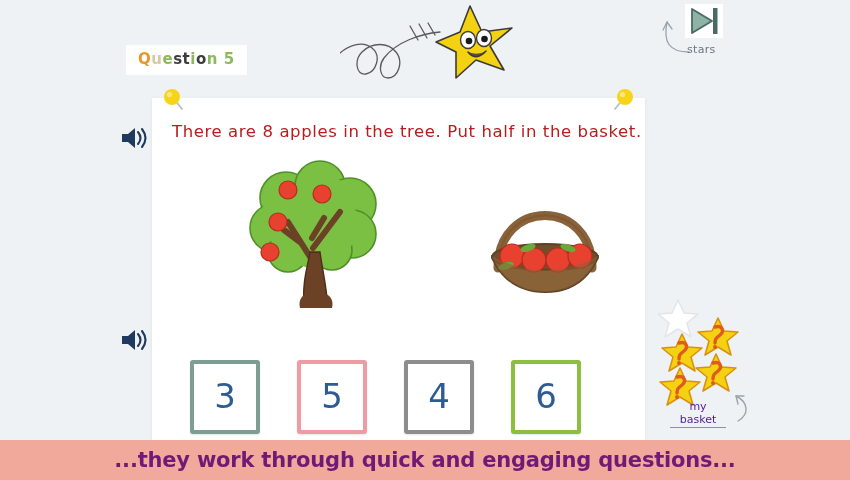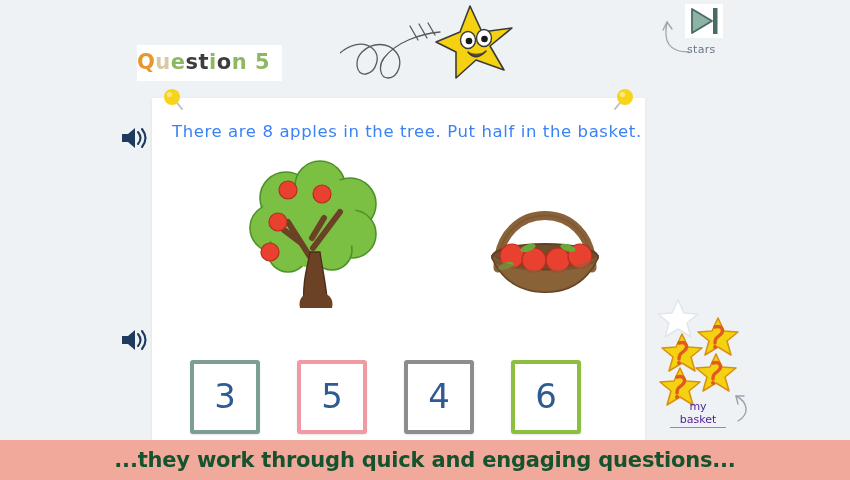--- a/index.html
+++ b/index.html
@@ -12,26 +12,26 @@
 
   body {
     position: relative;
     background: #eff2f5;
     font-family: "Liberation Sans", sans-serif;
   }
 
   
   #question-badge {
     position: absolute;
-    left: 137px;
+    left: 126px;
     top: 45px;
     background: #ffffff;
-    padding: 5px 12px 7px 0;
-    font-family: "DejaVu Sans", sans-serif;
-    font-size: 21px;
+    padding: 5px 12px 7px 12px;
+    font-family: "DejaVu Sans", sans-serif;
+    font-size: 15px;
     font-weight: 700;
     letter-spacing: 0.5px;
     white-space: nowrap;
   }
   #question-badge .ch { display: inline-block; }
 
   
   #star-mascot {
     position: absolute;
     left: 340px;
@@ -93,21 +93,21 @@
     width: 34px;
     height: 30px;
     cursor: pointer;
   }
   #speaker-prompt   { left: 118px; top: 123px; }
   #speaker-question { left: 118px; top: 325px; }
 
   
   .hand-text {
     font-family: "DejaVu Sans", sans-serif;
-    color: #3b82f6;
+    color: #b91c1c;
     letter-spacing: 0.6px;
   }
   #prompt-text {
     position: absolute;
     left: 20px;
     top: 24px;
     font-size: 16.5px;
     white-space: nowrap;
   }
   #sub-question-text {
@@ -392,14 +392,14 @@
     <path d="M86,125 C98,118 96,106 84,100" fill="none" stroke="#9aa4ae" stroke-width="1.4" stroke-linecap="round"></path>
     <path d="M84,100 L92,100 M84,100 L86,108" fill="none" stroke="#9aa4ae" stroke-width="1.4" stroke-linecap="round"></path>
   </svg>
   <div id="my-stars-label">
     <div>my</div>
     <div>basket</div>
   </div>
 </div>
 
 <div id="caption-bar" style="background: rgb(240, 169, 155);">
-  <span id="caption-text" style="color: #14532d;">...they work through quick and engaging questions...</span>
+  <span id="caption-text" style="color: #701a75;">...they work through quick and engaging questions...</span>
 </div>
 
 </body></html>

